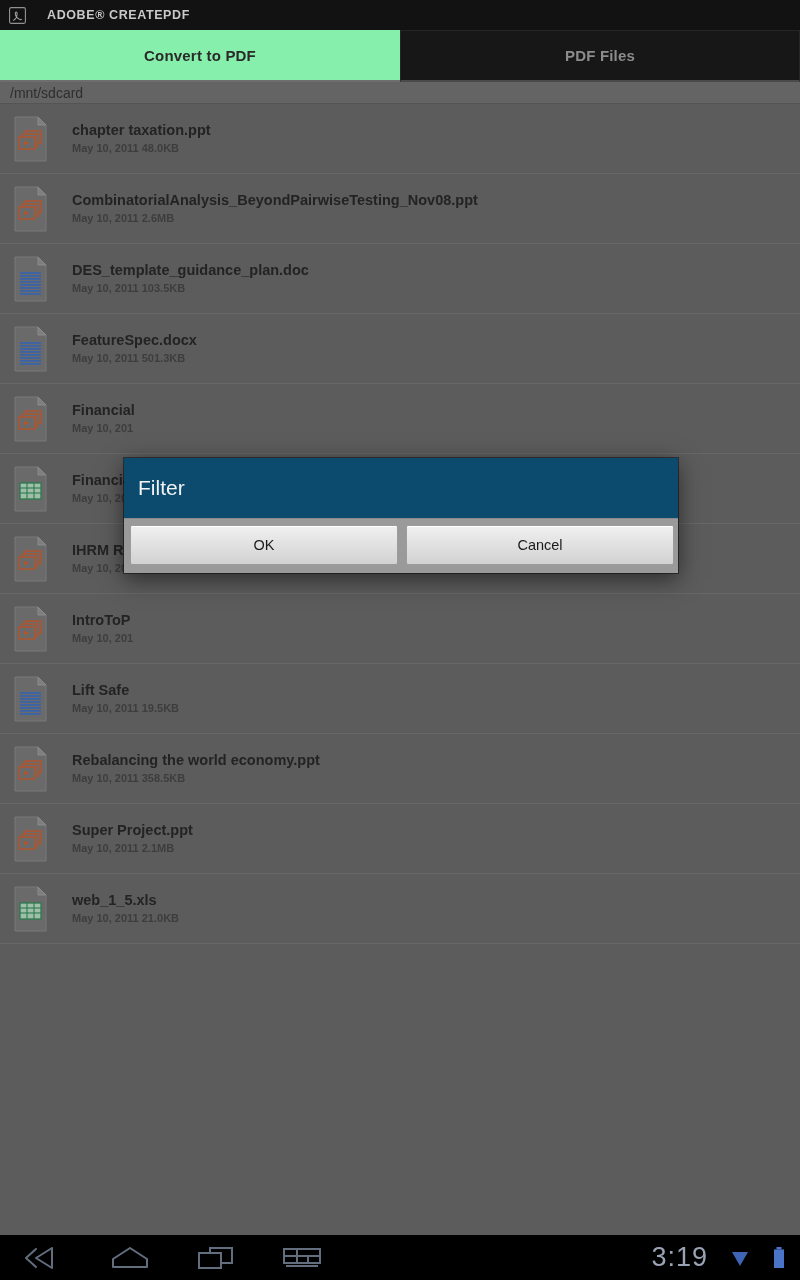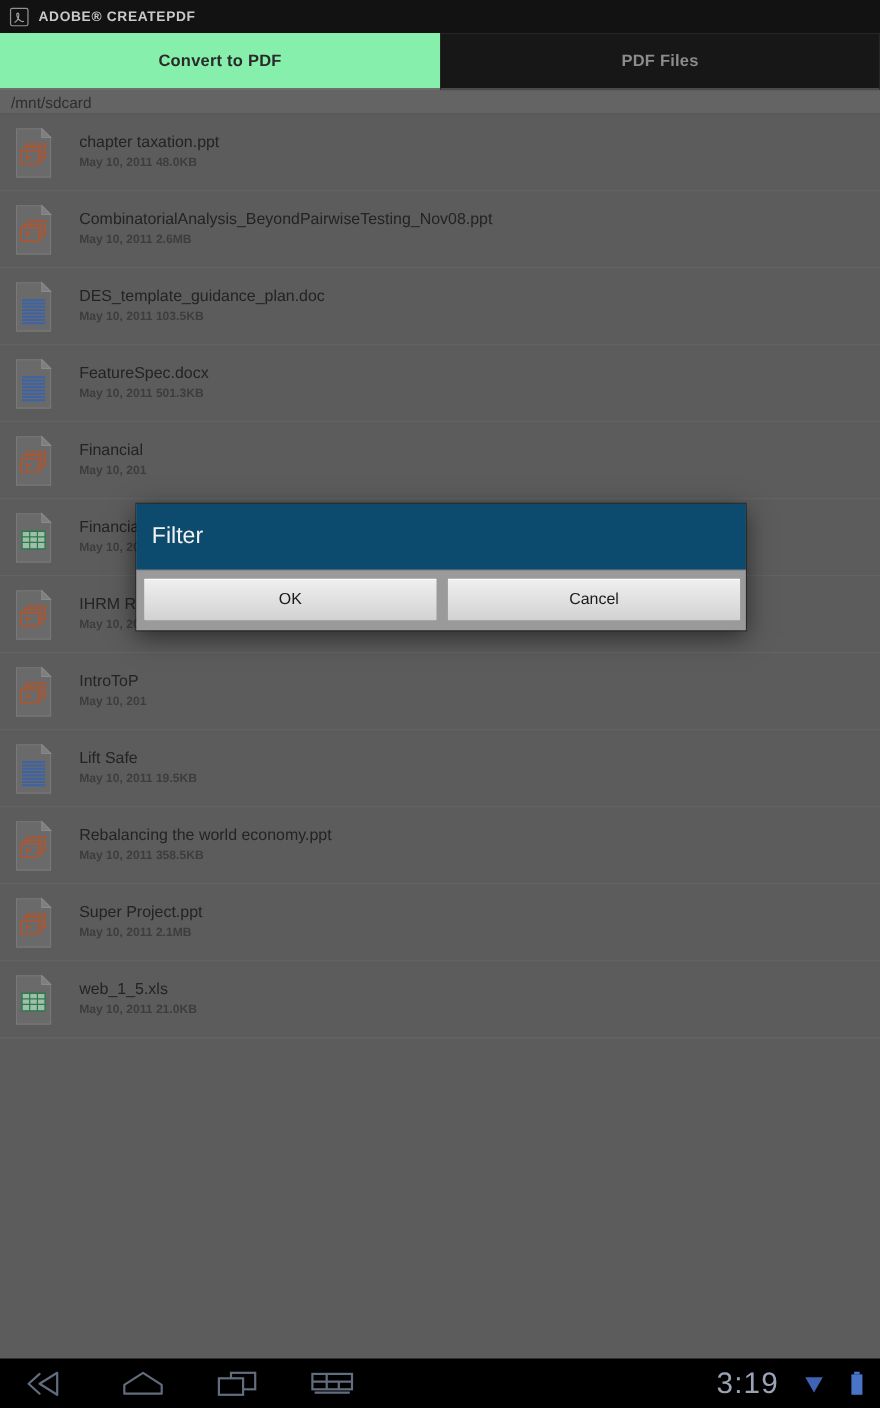--- a/index.html
+++ b/index.html
@@ -7,21 +7,21 @@
     width:800px; height:1280px;
     background:#000;
     font-family:"Liberation Sans", sans-serif;
     overflow:hidden;
   }
   #screen{ position:relative; width:800px; height:1280px; background:#5c5c5c; }
 
   
   .appbar{
     height:30px; background:#121212; display:flex; align-items:center;
-    padding-left:8px; gap:8px; position:relative; z-index:1;
+    padding-left:8px; gap:20px; position:relative; z-index:1;
   }
   .adobe-logo{ width:19px; height:19px; flex:0 0 19px; opacity:.85; }
   .appbar-title{
     color:#c9c9c9; font-size:12.5px; font-weight:bold; letter-spacing:.6px;
   }
 
   
   .tabs{ display:flex; height:52px; background:#111; position:relative; z-index:1; }
   .tab{
     flex:1 1 50%; display:flex; align-items:center; justify-content:center;
@@ -43,21 +43,21 @@
 
   
   .filelist{ background:#5c5c5c; position:relative; z-index:0; }
   .row{
     height:70px; display:flex; align-items:center;
     padding-left:12px; border-bottom:1px solid #676767;
     background:#5c5c5c;
   }
   .row .icon{ width:40px; height:48px; flex:0 0 40px; margin-right:20px; }
   .row .meta{ display:flex; flex-direction:column; justify-content:center; gap:3px;}
-  .fname{ font-size:14.5px; font-weight:normal; color:#232323; line-height:1.1; white-space:nowrap;}
+  .fname{ font-size:14.5px; font-weight:bold; color:#232323; line-height:1.1; white-space:nowrap;}
   .fsub{ font-size:11px; font-weight:bold; color:#3d3d3d; line-height:1.1;}
 
   
   .dialog{
     position:absolute; left:124px; top:458px; width:554px;
     z-index:10;
     box-shadow:0 0 0 1px rgba(0,0,0,.45), 0 6px 22px rgba(0,0,0,.55);
   }
   .dlg-header{
     background:#0c4a6e; height:60px; display:flex; align-items:center;

